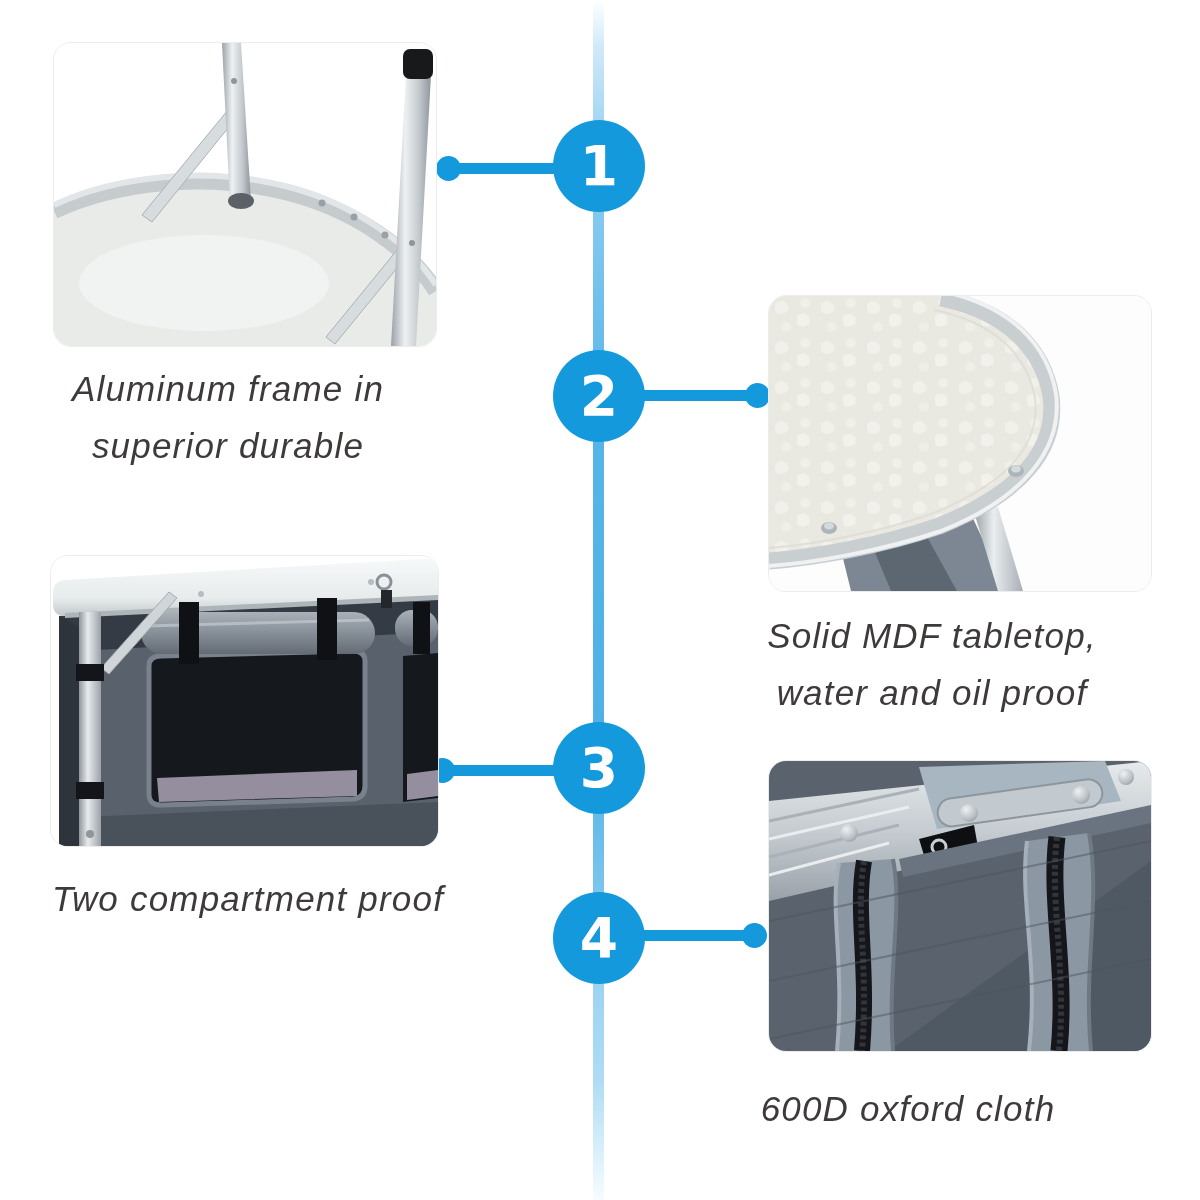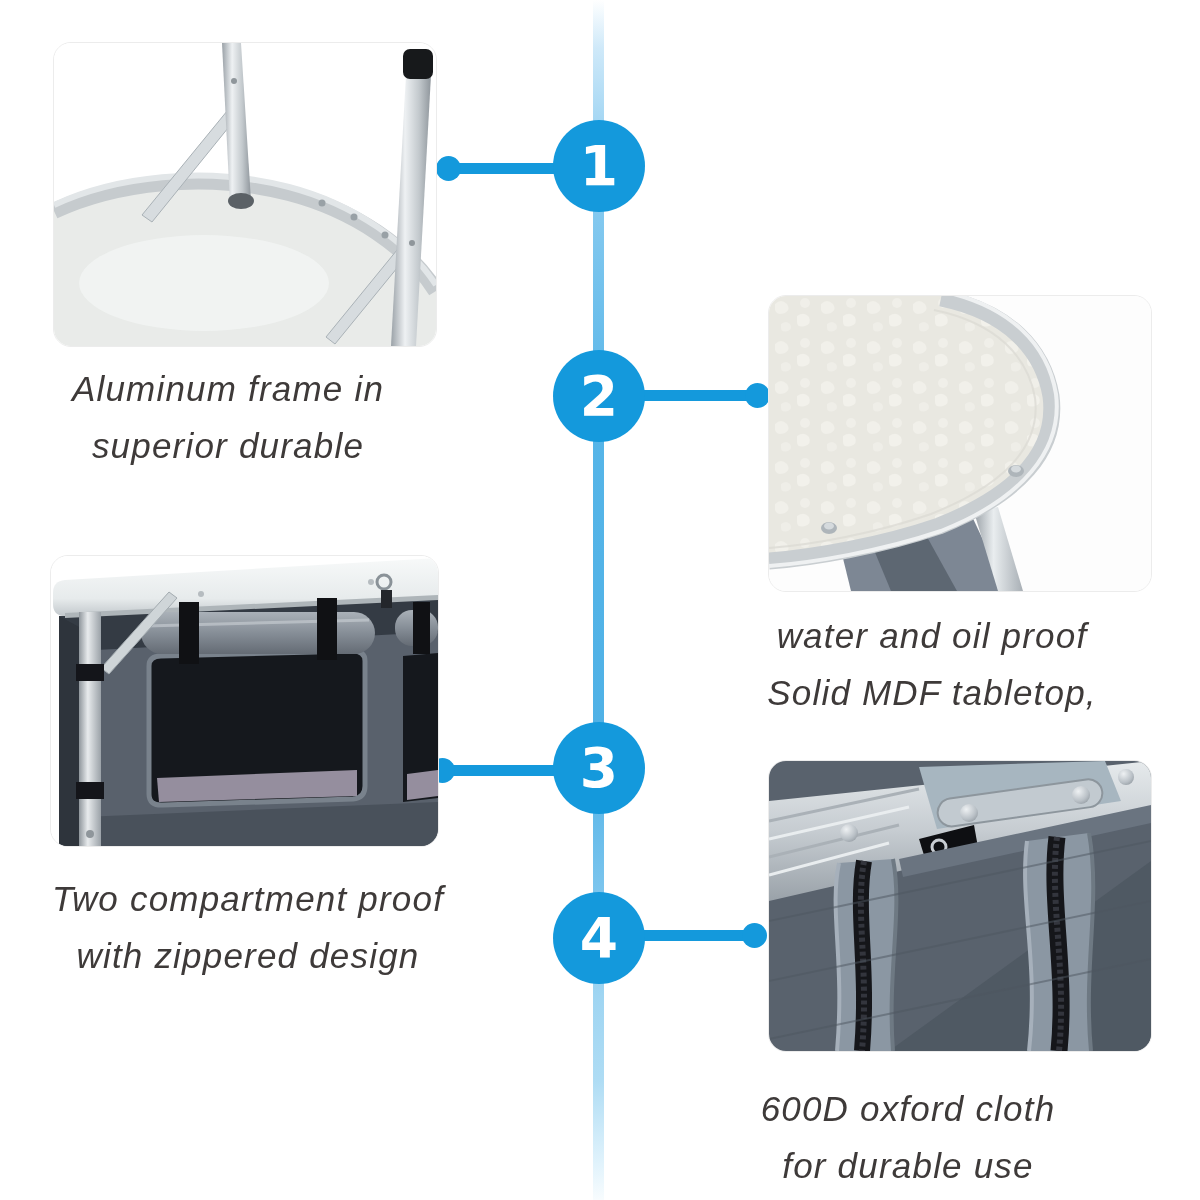--- a/index.html
+++ b/index.html
@@ -207,25 +207,23 @@
       <path d="M0,220 L382,140" stroke="#4e5761" stroke-width="2" opacity="0.5"></path>
       <path d="M0,278 L382,198" stroke="#4e5761" stroke-width="2" opacity="0.5"></path>
     </svg>
   </figure>
 
   <div class="caption" style="left:28px;top:360px;width:400px;">
     <div>Aluminum frame in</div>
     <div>superior durable</div>
   </div>
   <div class="caption" style="left:732px;top:607px;width:400px;">
+    <div>Solid MDF tabletop,</div>
     <div>water and oil proof</div>
-    <div>Solid MDF tabletop,</div>
   </div>
   <div class="caption" style="left:48px;top:870px;width:400px;">
     <div>Two compartment proof</div>
-    <div>with zippered design</div>
   </div>
   <div class="caption" style="left:708px;top:1080px;width:400px;">
     <div>600D oxford cloth</div>
-    <div>for durable use</div>
   </div>
 
 </div>
 
 </body></html>

